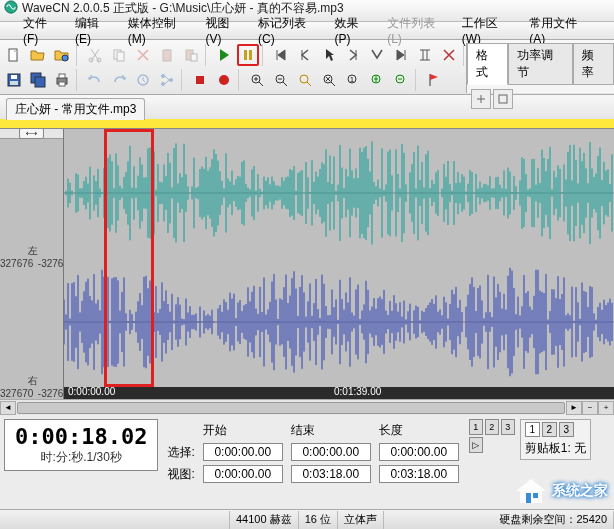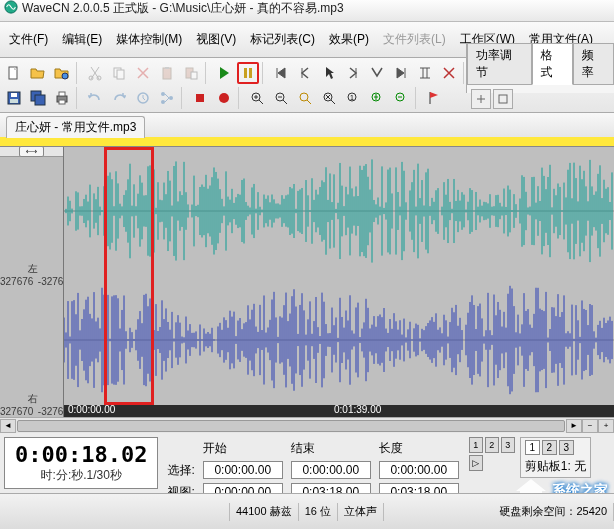--- a/index.html
+++ b/index.html
@@ -2,21 +2,21 @@
 <html><head>
 <meta charset="utf-8">
 <style>
 * { box-sizing: border-box; margin: 0; padding: 0; font-family: "Microsoft YaHei", SimSun, sans-serif; }
 body { width: 614px; height: 529px; background: #ececec; overflow: hidden; position: relative; }
 
 .titlebar { height: 22px; background: linear-gradient(#fdfdfd,#e8e8e8); border-bottom: 1px solid #bbb; display: flex; padding: 0 4px; font-size: 12px; color: #222; }
 .titlebar .logo { width: 14px; height: 14px; margin-right: 4px; display:inline-block; }
 .titlebar .logo svg { width:14px; height:14px; }
 
-.menubar { height: 36px; background: linear-gradient(#fafafa,#e6e6e6); border-bottom: 1px solid #aaa; display: flex; align-items: center; padding: 0 2px; font-size: 12px; }
+.menubar { height: 18px; background: linear-gradient(#fafafa,#e6e6e6); border-bottom: 1px solid #aaa; display: flex; align-items: center; padding: 0 16px; font-size: 12px; }
 .menubar .mitem { padding: 0 7px; cursor: default; }
 .menubar .mitem.dis { color:#999; }
 
 .toolarea { display: flex; align-items: flex-start; background: linear-gradient(#f8f8f8,#e6e6e6); border-bottom: 1px solid #aaa; height: 55px; padding: 2px 2px; }
 .tb-group { display:flex; flex-direction:column; }
 .tb-row { display:flex; align-items:center; height:25px; }
 .tb-btn { width:22px; height:22px; margin:1px; border:1px solid transparent; border-radius:2px; display:flex; align-items:center; justify-content:center; cursor:default; }
 .tb-btn.dis { opacity:.35; }
 .tb-sep { width:5px; height:22px; border-left:1px solid #ccc; margin:0 2px; }
 .tb-btn svg { width:16px; height:16px; }
@@ -47,21 +47,21 @@
 .bottom-row { display:flex; align-items:flex-start; gap:4px; }
 .timebox { border:1px solid #888; background:#fff; padding:4px 10px; text-align:center; }
 .timebox .big { font-size:22px; font-weight:700; font-family:Consolas,monospace; }
 .timebox .lbl { font-size:12px; color:#333; }
 
 .range-table { border:0; font-size:12px; }
 .range-table td { padding:1px 3px; }
 .range-table input { width:80px; font-size:12px; text-align:center; border:1px solid #888; background:#fff; height:18px;}
 .mini-btn { width:14px; height:16px; font-size:9px; border:1px solid #888; background:#ddd; margin:0 1px; display:inline-flex; align-items:center; justify-content:center; }
 
-.statusbar { position:absolute; bottom:0; left:0; right:0; height:36px; background:linear-gradient(#f2f2f2,#dcdcdc); border-top:1px solid #aaa; font-size:11px; display:flex; align-items:center; }
+.statusbar { position:absolute; bottom:0; left:0; right:0; height:20px; background:linear-gradient(#f2f2f2,#dcdcdc); border-top:1px solid #aaa; font-size:11px; display:flex; align-items:center; }
 .statusbar .cell { padding:0 6px; border-right:1px solid #bbb; height:18px; display:flex; align-items:center; }
 
 .watermark { position:absolute; right:6px; bottom:24px; display:flex; align-items:center; gap:4px; color:#fff; font-size:14px; font-weight:bold; text-shadow:0 0 4px #1577cf,0 0 4px #1577cf; }
 .watermark .house { width:34px; height:28px; }
 
 .rpanel { position:absolute; top:43px; right:0; width:148px; background:#f5f5f5; border-left:1px solid #aaa; height:50px; }
 .rpanel .tabs { display:flex; font-size:12px; }
 .rpanel .tab { padding:3px 8px; border:1px solid #aaa; background:#e8e8e8; }
 .rpanel .tab.act { background:#fff; border-bottom-color:#fff; }
 .rpanel .ctl { padding:4px; display:flex; gap:2px; }
@@ -320,22 +320,22 @@
             <path d="M4 2 L4 14" stroke="#333"></path>
             <path d="M4 2 L12 5 L4 8 Z" fill="#d33"></path>
           </svg>
         </div>
     </div>
   </div>
 </div>
 
 <div class="rpanel">
   <div class="tabs">
+    <div class="tab act">格式</div>
     <div class="tab">功率调节</div>
-    <div class="tab act">格式</div>
     <div class="tab">频率</div>
   </div>
   <div class="ctl">
     <div class="b">
         <svg width="12" height="12" viewBox="0 0 12 12">
           <path d="M2 6 L10 6 M6 2 L6 10" stroke="#666"></path>
         </svg>
       </div>
     <div class="b">
         <svg width="12" height="12" viewBox="0 0 12 12">

